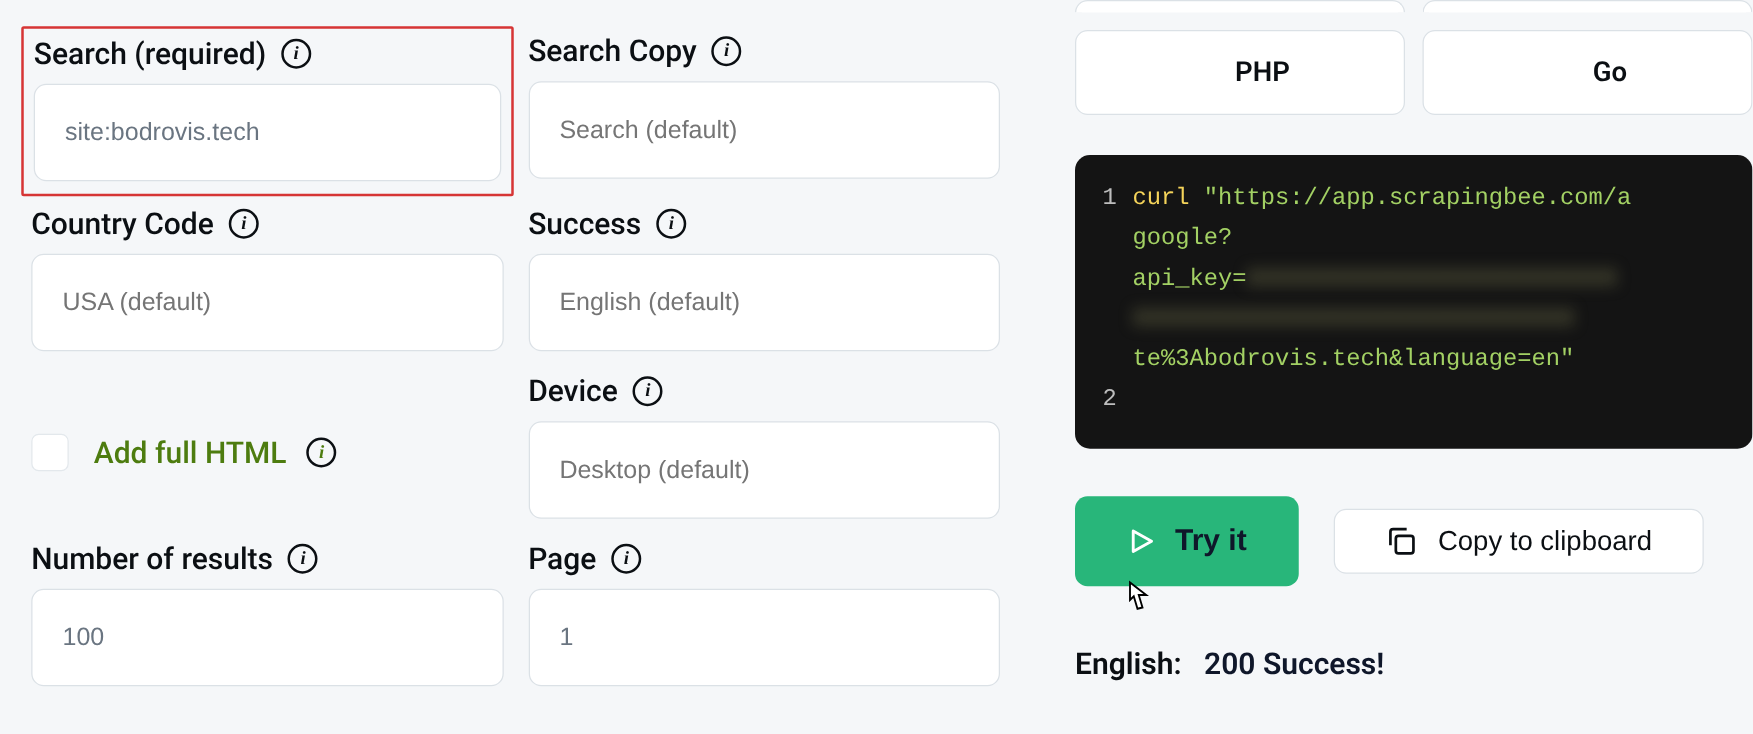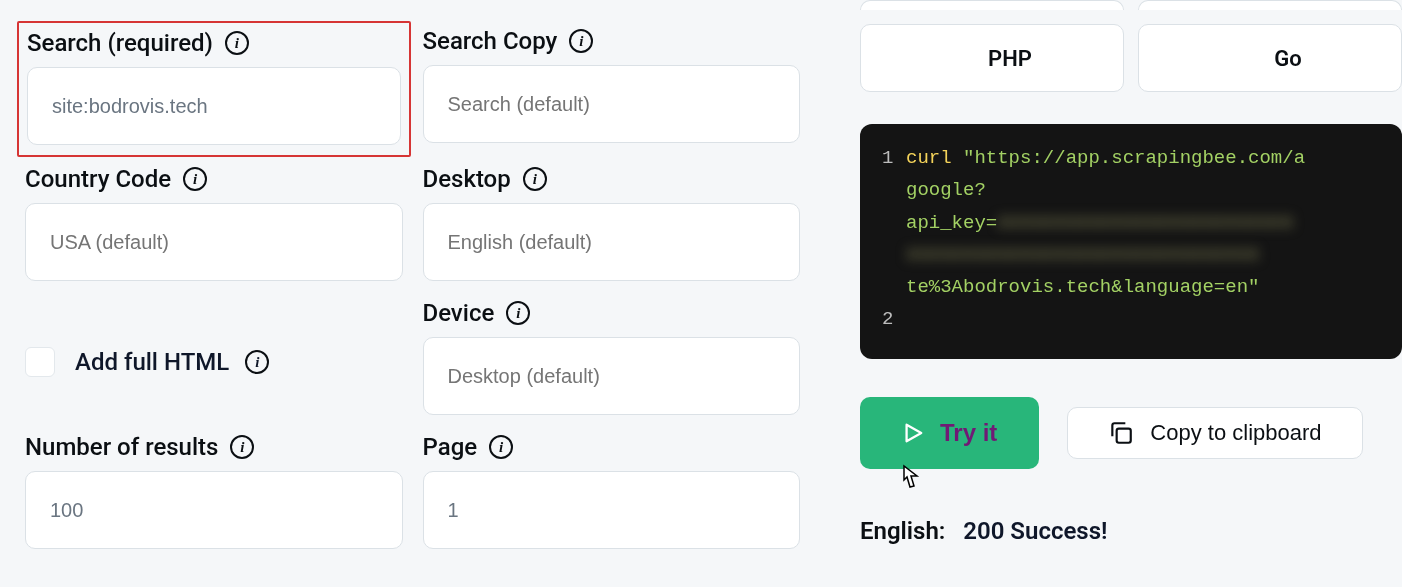--- a/index.html
+++ b/index.html
@@ -76,21 +76,21 @@
       width: 30px;
       height: 30px;
       background: #fff;
       border: 1px solid #e3e8ec;
       border-radius: 6px;
       cursor: pointer;
     }
     .checkbox-label {
       font-size: 24px;
       font-weight: 500;
-      color: #0f172a;
+      color: #4d7c0f;
       display: flex;
       align-items: center;
       gap: 16px;
     }
 
     
     .lang-tabs-row {
       display: flex;
       gap: 14px;
       margin-bottom: 32px;
@@ -136,21 +136,21 @@
       gap: 28px;
       margin-top: 38px;
       align-items: center;
     }
     .try-btn {
       height: 72px;
       padding: 0 42px;
       background: #28b67a;
       border: none;
       border-radius: 10px;
-      color: #701a75;
+      color: #0f172a;
       font-size: 24px;
       font-weight: 600;
       display: flex;
       align-items: center;
       gap: 16px;
       cursor: pointer;
     }
     .play-svg { width: 22px; height: 24px; }
     .copy-btn {
       height: 52px;
@@ -219,21 +219,21 @@
     <div class="field">
       <div class="field-label">
         <span>Country Code</span>
         <span class="info-icon">i</span>
       </div>
       <input class="text-input" type="text" placeholder="USA (default)" style="">
     </div>
 
     <div class="field">
       <div class="field-label">
-        <span>Desktop</span>
+        <span>Success</span>
         <span class="info-icon">i</span>
       </div>
       <input class="text-input" type="text" placeholder="English (default)" style="">
     </div>
 
     <div class="checkbox-row">
       <div class="checkbox"></div>
       <div class="checkbox-label">
         <span>Add full HTML</span>
         <span class="info-icon">i</span>

